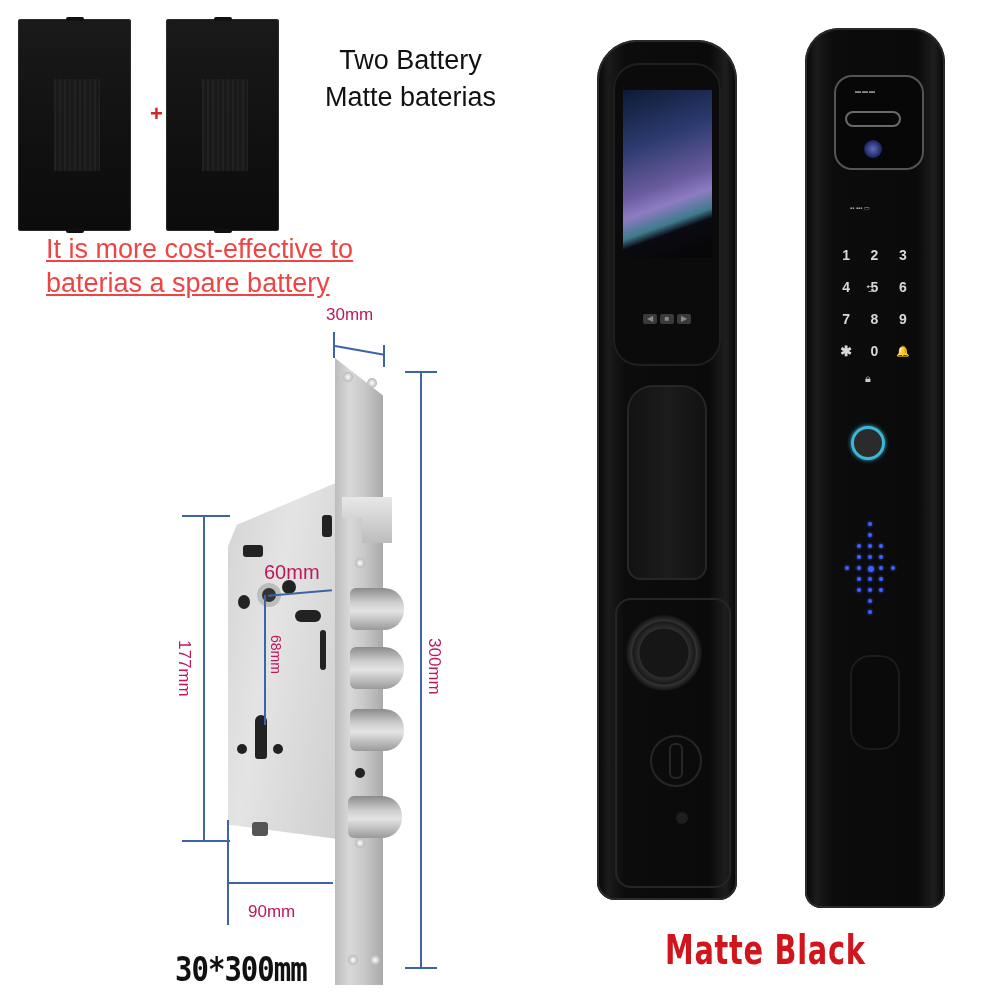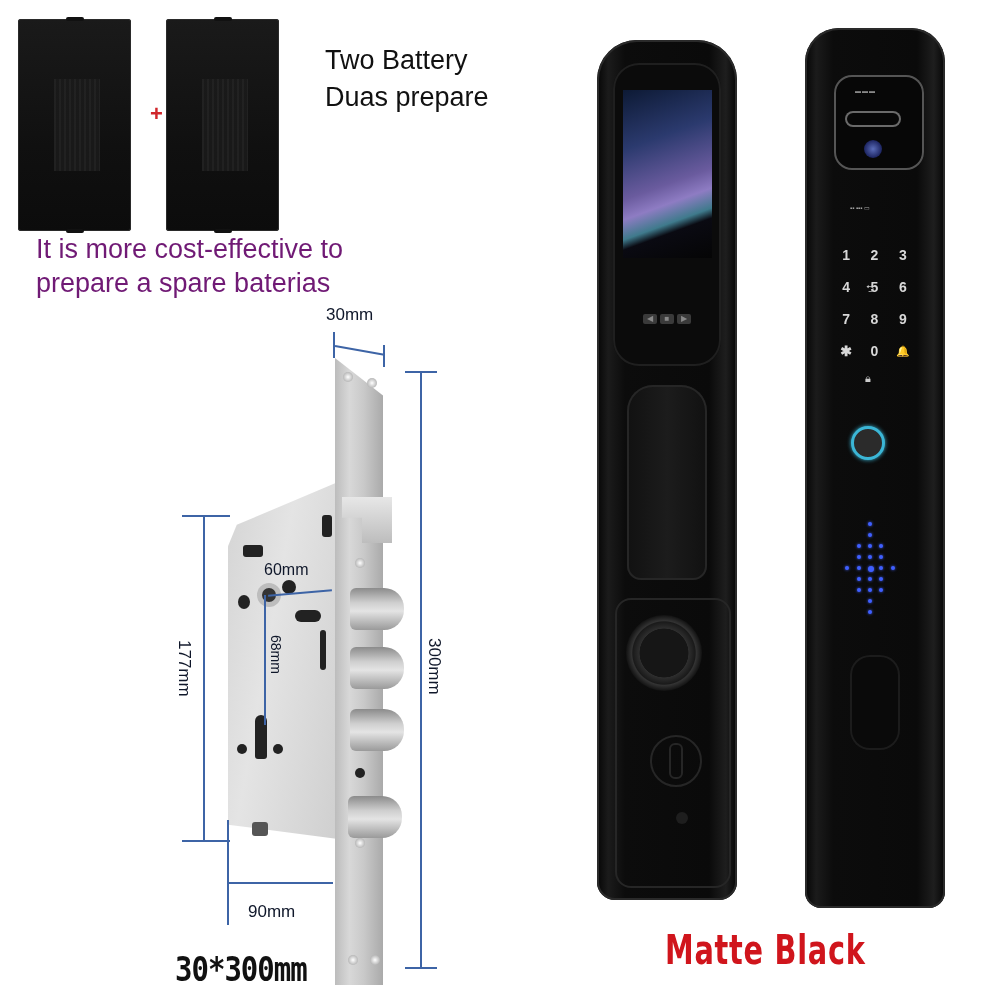--- a/index.html
+++ b/index.html
@@ -7,26 +7,26 @@
     .abs { position: absolute; }
 
     
     .battery { position: absolute; top: 19px; width: 113px; height: 212px; background: linear-gradient(180deg,#1a1a1a,#101010 60%,#0c0c0c); border-radius: 3px; box-shadow: 0 0 0 1px #2a2a2a inset; }
     .battery .tab { position: absolute; top: -2px; left: 48px; width: 18px; height: 4px; background: #111; border-radius: 2px; }
     .battery .tab.b { top: auto; bottom: -2px; }
     .battery .label { position: absolute; left: 36px; top: 60px; width: 46px; height: 92px; background: repeating-linear-gradient(90deg,#232323 0 2px,#1a1a1a 2px 5px); opacity: .9; }
     .plus { position: absolute; left: 150px; top: 101px; color: #d0262b; font-size: 22px; font-weight: bold; }
 
     .lang-list { position: absolute; left: 325px; top: 42px; }
-    .lang-list div { font-size: 27px; color: #111; line-height: 37px; height: 37px; }
-
-    .promo { position: absolute; left: 36px; top: 232px; color: #701a75; font-size: 27px; line-height: 34px; }
-
-    
-    .dim-text { position: absolute; color: #0f172a; font-size: 17px; }
+    .lang-list div { font-size: 27px; color: #111; line-height: 37px; height: 37px; text-align: center; }
+
+    .promo { position: absolute; left: 46px; top: 232px; color: #ef4444; font-size: 27px; line-height: 34px; text-decoration: underline; }
+
+    
+    .dim-text { position: absolute; color: #be185d; font-size: 17px; }
     .dim-line { position: absolute; background: #3d64a6; }
     .vtext { writing-mode: vertical-rl; }
 
     
     .faceplate { position: absolute; left: 335px; top: 358px; width: 48px; height: 627px; background: linear-gradient(90deg,#bcbcbc,#d8d8d8 30%,#c9c9c9 60%,#aaaaaa); clip-path: polygon(0 0,100% 6%,100% 100%,0 100%); }
     .casebody { position: absolute; left: 228px; top: 482px; width: 110px; height: 357px; background: linear-gradient(100deg,#d4d4d4,#e4e4e4 40%,#cfcfcf); clip-path: polygon(8% 12%,100% 0,100% 100%,0 96%,0 18%); }
     .hole { position: absolute; background: #222; border-radius: 50%; }
     .slot { position: absolute; background: #222; border-radius: 3px; }
     .bolt { position: absolute; width: 54px; height: 42px; border-radius: 6px 20px 20px 6px; background: linear-gradient(180deg,#8b8b8b,#cfcfcf 35%,#e4e4e4 55%,#9a9a9a); }
     .latch { position: absolute; left: 342px; top: 497px; width: 50px; height: 46px; background: linear-gradient(180deg,#e7e7e7,#bdbdbd); clip-path: polygon(0 0,100% 0,100% 100%,40% 100%,40% 45%,0 45%); }
@@ -71,26 +71,26 @@
 </div>
 <div class="plus">+</div>
 <div class="battery" style="left:166px;">
   <div class="tab"></div>
   <div class="tab b"></div>
   <div class="label"></div>
 </div>
 
 <div class="lang-list">
   <div>Two Battery</div>
-  <div>Duas prepare</div>
+  <div>Matte baterias</div>
 </div>
 
 <div class="promo">
   <div>It is more cost-effective to</div>
-  <div>prepare a spare baterias</div>
+  <div>baterias a spare battery</div>
 </div>
 
 <div class="casebody"></div>
 <div class="faceplate"></div>
 <div class="latch"></div>
 <div class="screw" style="left:343px;top:372px;"></div>
 <div class="screw" style="left:367px;top:378px;"></div>
 <div class="screw" style="left:355px;top:558px;"></div>
 <div class="screw" style="left:355px;top:838px;"></div>
 <div class="screw" style="left:348px;top:955px;"></div>
@@ -120,21 +120,21 @@
 <div class="dim-line" style="left:405px;top:371px;width:32px;height:2px;"></div>
 <div class="dim-line" style="left:420px;top:371px;width:2px;height:597px;"></div>
 <div class="dim-line" style="left:405px;top:967px;width:32px;height:2px;"></div>
 <div class="dim-text vtext" style="left:424px;top:638px;">300mm</div>
 
 <div class="dim-line" style="left:182px;top:515px;width:48px;height:2px;"></div>
 <div class="dim-line" style="left:203px;top:515px;width:2px;height:326px;"></div>
 <div class="dim-line" style="left:182px;top:840px;width:48px;height:2px;"></div>
 <div class="dim-text vtext" style="left:174px;top:640px;">177mm</div>
 
-<div class="dim-text" style="left:264px;top:561px;font-size:16px;">60mm</div>
+<div class="dim-text" style="left:264px;top:561px;font-size:20px;">60mm</div>
 <div class="dim-line" style="left:268px;top:592px;width:64px;height:2px;transform:rotate(-5deg);"></div>
 <div class="dim-line" style="left:264px;top:595px;width:2px;height:130px;"></div>
 <div class="dim-text vtext" style="left:268px;top:635px;font-size:14px;">68mm</div>
 
 <div class="dim-line" style="left:227px;top:820px;width:2px;height:105px;"></div>
 <div class="dim-line" style="left:229px;top:882px;width:104px;height:2px;"></div>
 <div class="dim-text" style="left:248px;top:902px;">90mm</div>
 
 <div class="bottom-caption">30*300mm</div>
 

